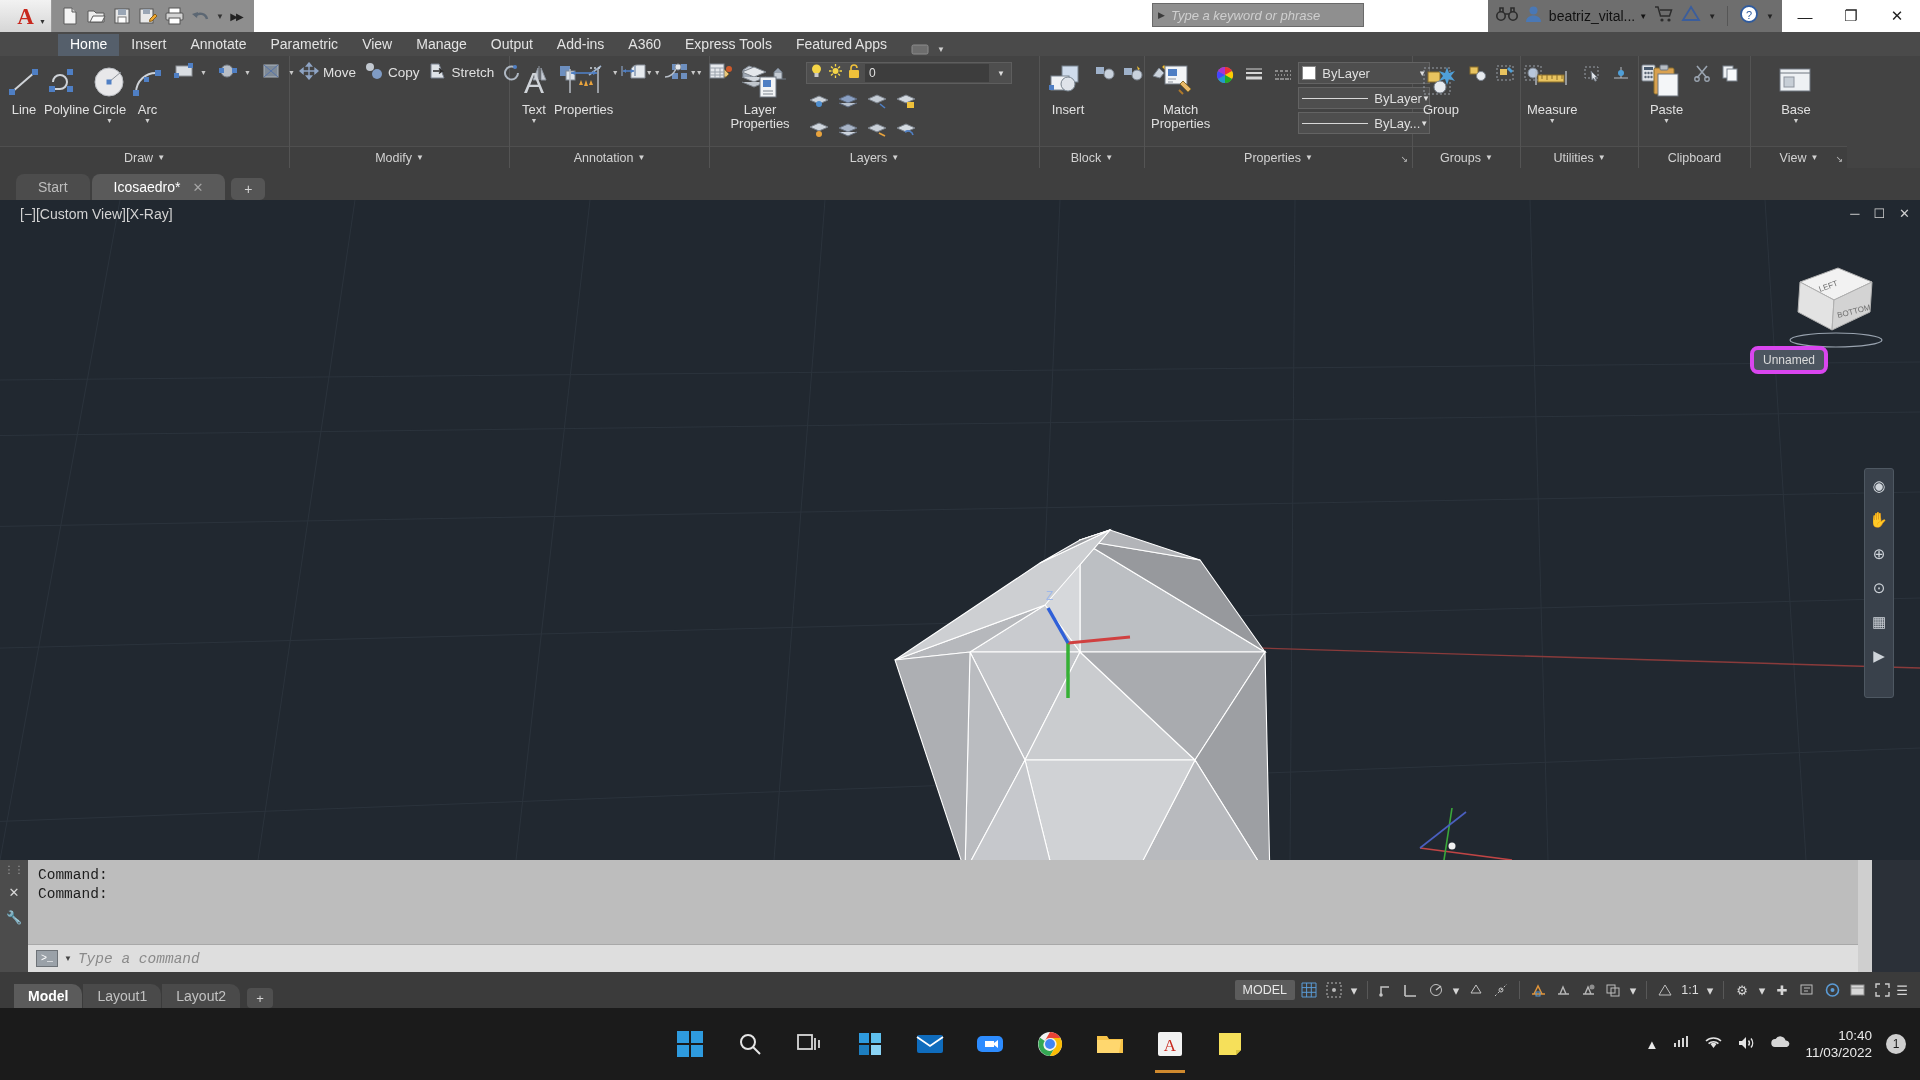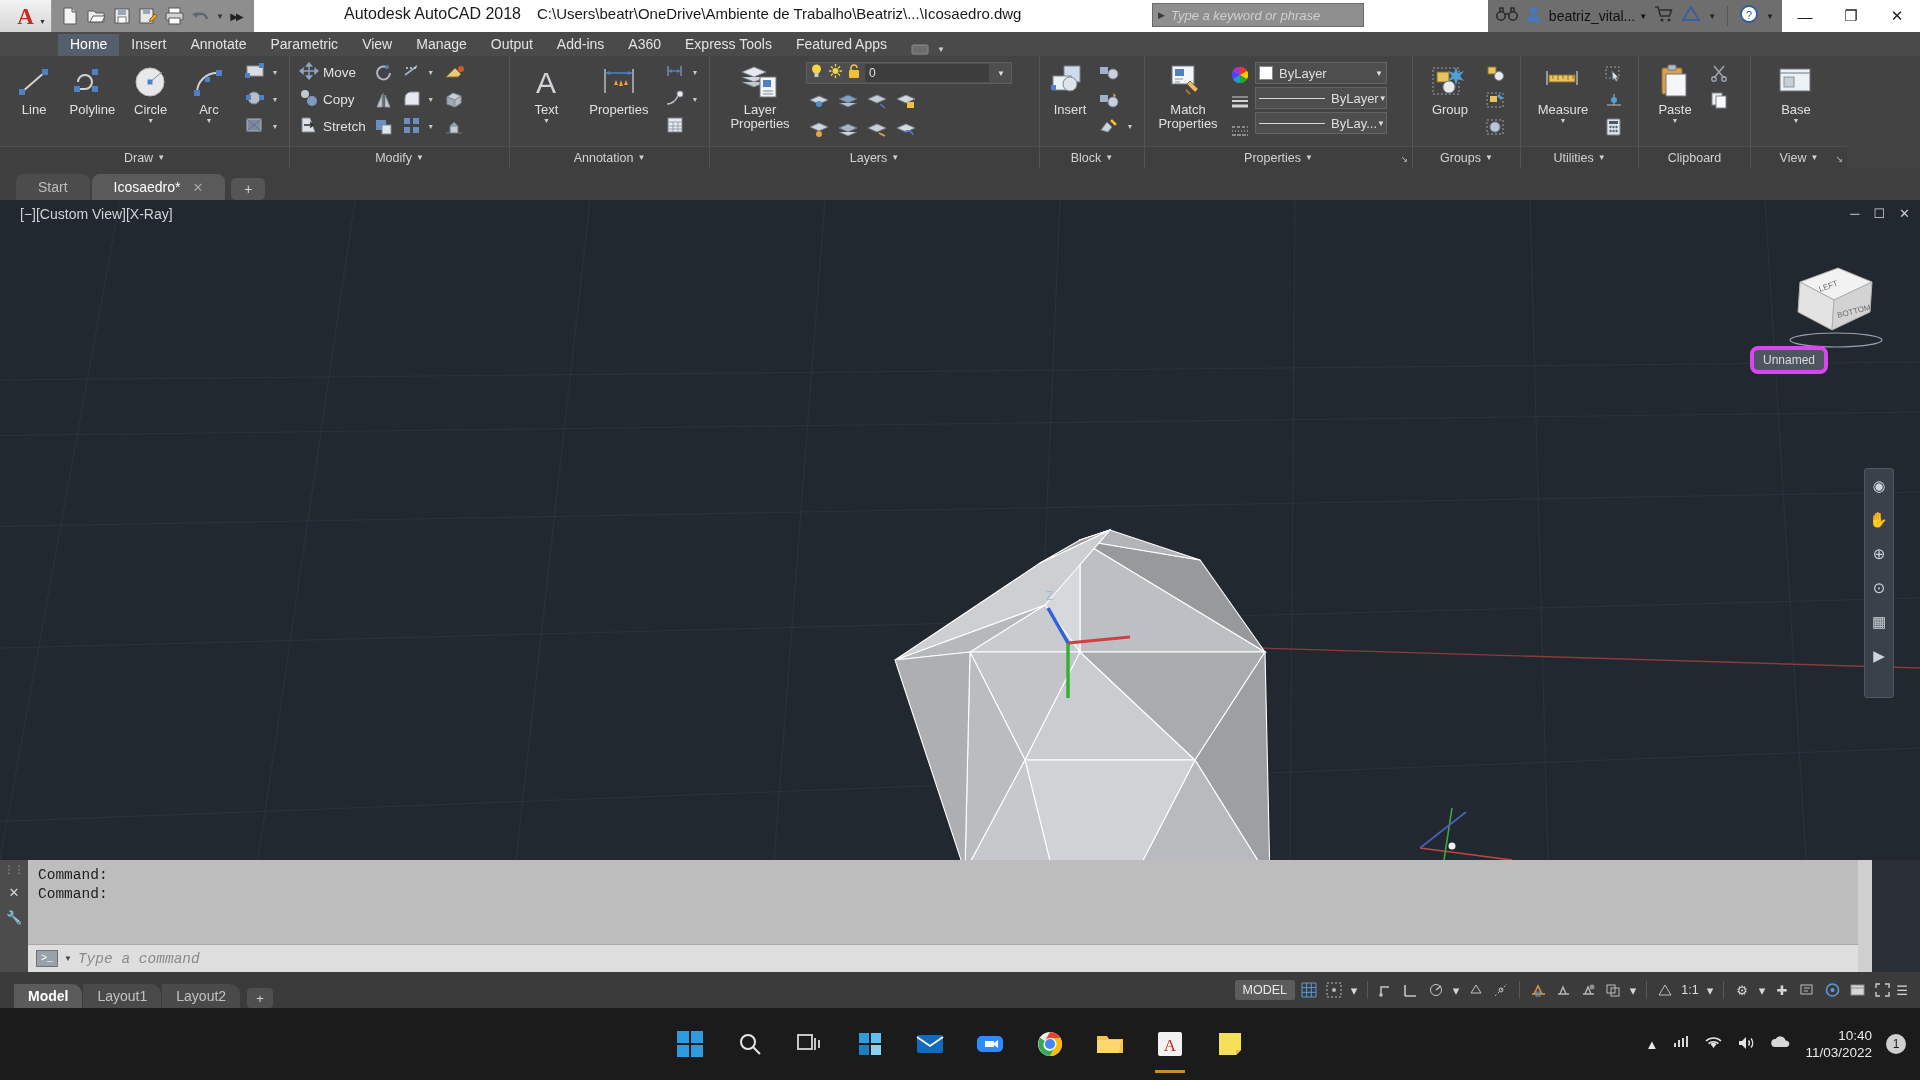--- a/index.html
+++ b/index.html
@@ -82,21 +82,21 @@
             padding-top:2px; cursor:pointer; }
   .bigbtn .ic { height:40px; display:flex; align-items:center; justify-content:center; }
   .bigbtn .lbl { color:#e0e0e0; font-size:13px; text-align:center; line-height:14px;
                  margin-top:1px; }
   .bigbtn .dd { font-size:7px; color:#cfcfcf; line-height:8px; }
   .bigbtn.wide { width:82px; }
 
   .smallrow { display:flex; align-items:center; gap:4px; height:25px; cursor:pointer;
               padding: 0 3px; }
   .smallrow .lbl { color:#e0e0e0; font-size:13.5px; }
-  .smallcol { display:flex; flex-direction:column; gap:2px; }
+  .smallcol { display:flex; flex-direction:row; gap:2px; }
   .iconbtn { width:26px; height:25px; display:flex; align-items:center; justify-content:center;
              cursor:pointer; }
   .dd-tiny { font-size:7px; color:#c8c8c8; width:10px; text-align:center; }
 
   
   .layerbar { background:#4e4e4e; border:1px solid #5e5e5e; height:22px; display:flex;
               align-items:center; gap:4px; padding:0 2px; width:206px; }
   .layerbar .fld { flex:1 1 auto; background:#3d3d3d; height:18px; display:flex; align-items:center;
                    color:#e0e0e0; font-size:12px; padding-left:4px; }
   .layerbar .caret { font-size:8px; color:#ddd; padding:0 4px; }
@@ -244,24 +244,20 @@
           <span style="font-size:8px;color:#333">▼</span>
         </div>
         <div class="qat-btn" style="width:16px">
           <span style="font-size:10px;color:#222;letter-spacing:-2px">▶▶</span>
         </div>
       </div>
     </div>
 
     <div class="tb-mid"></div>
 
-    <div class="tb-title" style="position:absolute;left:318px;top:5px">
-      <span class="prod">Autodesk AutoCAD 2018</span>
-      <span class="file">C:\Users\beatr\OneDrive\Ambiente de Trabalho\Beatriz\...\Icosaedro.dwg</span>
-    </div>
 
     <div class="search-wrap">
       <span class="arrow">▶</span>
       <input type="text" placeholder="Type a keyword or phrase" style="">
     </div>
 
     <div class="tb-right">
       <div class="tb-icons">
         <span>
           <svg width="22" height="18" viewBox="0 0 22 18">

